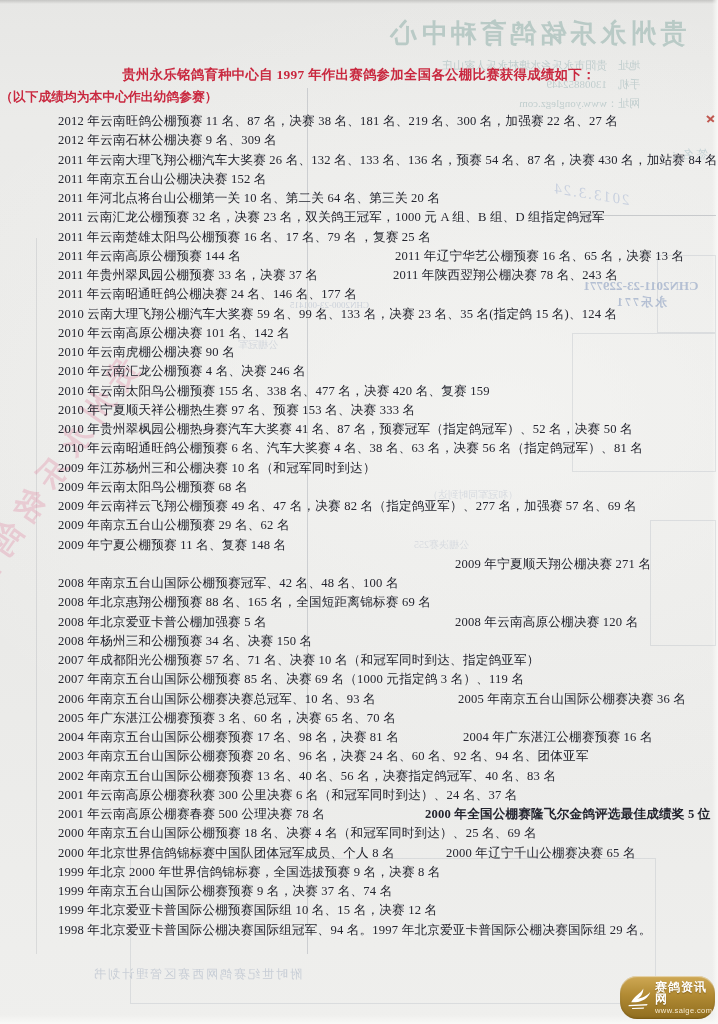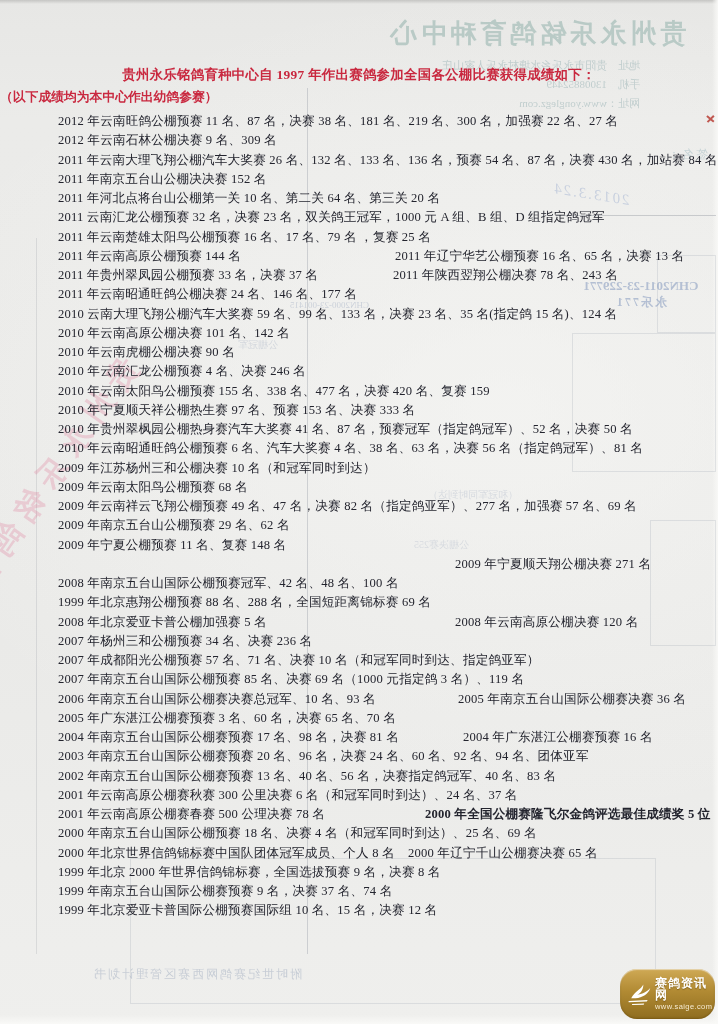--- a/index.html
+++ b/index.html
@@ -61,21 +61,21 @@
   .doc-title-1{position:absolute;top:66px;left:0;right:0;text-align:center;
     font-size:13.4px;font-weight:bold;color:#c9283f;letter-spacing:.3px;}
   .doc-title-2{position:absolute;top:89px;left:0;right:0;text-align:left;
     font-size:12.8px;font-weight:bold;color:#c9283f;}
   .rows{position:absolute;left:58px;top:112px;right:4px;color:#23242e;}
   .row{position:relative;height:19.26px;line-height:19.26px;font-size:12.6px;
     white-space:nowrap;letter-spacing:.2px;}
   .cell-right{position:absolute;top:0;}
 
   
-  .logo{position:absolute;right:3px;bottom:5px;width:95px;height:50px;
+  .logo{position:absolute;right:3px;bottom:5px;width:95px;height:43px;
     border-radius:17px;display:flex;align-items:center;
     background:linear-gradient(180deg,#cfa955 0,#b18a33 45%,#8f6d1f 100%);
     box-shadow:inset 0 1px 1px rgba(255,255,255,.55), inset 0 -1px 2px rgba(90,60,0,.4);}
   .logo-icon{width:30px;height:26px;margin-left:4px;flex:0 0 auto;}
   .logo-text{display:flex;flex-direction:column;line-height:1;margin-left:1px;}
   .logo-name{font-size:12px;font-weight:bold;color:#ffffff;letter-spacing:1px;
     text-shadow:0 1px 1px rgba(90,60,0,.5);font-family:"Liberation Sans","DejaVu Sans",sans-serif;}
   .logo-url{font-size:7.5px;color:#f7ecd2;letter-spacing:.4px;margin-top:2px;
     font-family:"Liberation Sans","DejaVu Sans",sans-serif;}
 </style>
@@ -139,37 +139,38 @@
       <div class="row"><span class="cell-left">2010 年宁夏顺天祥公棚热生赛 97 名、预赛 153 名、决赛 333 名</span></div>
       <div class="row"><span class="cell-left">2010 年贵州翠枫园公棚热身赛汽车大奖赛 41 名、87 名，预赛冠军（指定鸽冠军）、52 名，决赛 50 名</span></div>
       <div class="row"><span class="cell-left">2010 年云南昭通旺鸽公棚预赛 6 名、汽车大奖赛 4 名、38 名、63 名，决赛 56 名（指定鸽冠军）、81 名</span></div>
       <div class="row"><span class="cell-left">2009 年江苏杨州三和公棚决赛 10 名（和冠军同时到达）</span></div>
       <div class="row"><span class="cell-left">2009 年云南太阳鸟公棚预赛 68 名</span></div>
       <div class="row"><span class="cell-left">2009 年云南祥云飞翔公棚预赛 49 名、47 名，决赛 82 名（指定鸽亚军）、277 名，加强赛 57 名、69 名</span></div>
       <div class="row"><span class="cell-left">2009 年南京五台山公棚预赛 29 名、62 名</span></div>
       <div class="row"><span class="cell-left">2009 年宁夏公棚预赛 11 名、复赛 148 名</span></div>
       <div class="row"><span class="cell-right" style="left: 397px;">2009 年宁夏顺天翔公棚决赛 271 名</span></div>
       <div class="row"><span class="cell-left">2008 年南京五台山国际公棚预赛冠军、42 名、48 名、100 名</span></div>
-      <div class="row"><span class="cell-left">1999 年北京惠翔公棚预赛 88 名、288 名，全国短距离锦标赛 69 名</span></div>
+      <div class="row"><span class="cell-left">2008 年北京惠翔公棚预赛 88 名、165 名，全国短距离锦标赛 69 名</span></div>
       <div class="row"><span class="cell-left">2008 年北京爱亚卡普公棚加强赛 5 名</span><span class="cell-right" style="left: 397px;">2008 年云南高原公棚决赛 120 名</span></div>
-      <div class="row"><span class="cell-left">2007 年杨州三和公棚预赛 34 名、决赛 236 名</span></div>
+      <div class="row"><span class="cell-left">2008 年杨州三和公棚预赛 34 名、决赛 150 名</span></div>
       <div class="row"><span class="cell-left">2007 年成都阳光公棚预赛 57 名、71 名、决赛 10 名（和冠军同时到达、指定鸽亚军）</span></div>
       <div class="row"><span class="cell-left">2007 年南京五台山国际公棚预赛 85 名、决赛 69 名（1000 元指定鸽 3 名）、119 名</span></div>
       <div class="row"><span class="cell-left">2006 年南京五台山国际公棚赛决赛总冠军、10 名、93 名</span><span class="cell-right" style="left: 400px;">2005 年南京五台山国际公棚赛决赛 36 名</span></div>
       <div class="row"><span class="cell-left">2005 年广东湛江公棚赛预赛 3 名、60 名，决赛 65 名、70 名</span></div>
       <div class="row"><span class="cell-left">2004 年南京五台山国际公棚赛预赛 17 名、98 名，决赛 81 名</span><span class="cell-right" style="left: 405px;">2004 年广东湛江公棚赛预赛 16 名</span></div>
       <div class="row"><span class="cell-left">2003 年南京五台山国际公棚赛预赛 20 名、96 名，决赛 24 名、60 名、92 名、94 名、团体亚军</span></div>
       <div class="row"><span class="cell-left">2002 年南京五台山国际公棚赛预赛 13 名、40 名、56 名，决赛指定鸽冠军、40 名、83 名</span></div>
       <div class="row"><span class="cell-left">2001 年云南高原公棚赛秋赛 300 公里决赛 6 名（和冠军同时到达）、24 名、37 名</span></div>
       <div class="row"><span class="cell-left">2001 年云南高原公棚赛春赛 500 公理决赛 78 名</span><span class="cell-right" style="left: 367px; font-weight: bold;">2000 年全国公棚赛隆飞尔金鸽评选最佳成绩奖 5 位</span></div>
       <div class="row"><span class="cell-left">2000 年南京五台山国际公棚预赛 18 名、决赛 4 名（和冠军同时到达）、25 名、69 名</span></div>
-      <div class="row"><span class="cell-left">2000 年北京世界信鸽锦标赛中国队团体冠军成员、个人 8 名</span><span class="cell-right" style="left: 350px;">2000 年辽宁千山公棚赛决赛 65 名</span></div>
+      <div class="row"><span class="cell-left">2000 年北京世界信鸽锦标赛中国队团体冠军成员、个人 8 名</span><span class="cell-right" style="left: 388px;">2000 年辽宁千山公棚赛决赛 65 名</span></div>
       <div class="row"><span class="cell-left">1999 年北京 2000 年世界信鸽锦标赛，全国选拔预赛 9 名，决赛 8 名</span></div>
       <div class="row"><span class="cell-left">1999 年南京五台山国际公棚赛预赛 9 名，决赛 37 名、74 名</span></div>
       <div class="row"><span class="cell-left">1999 年北京爱亚卡普国际公棚预赛国际组 10 名、15 名，决赛 12 名</span></div>
+      <div class="row"><span class="cell-left">1998 年北京爱亚卡普国际公棚决赛国际组冠军、94 名。1997 年北京爱亚卡普国际公棚决赛国际组 29 名。</span></div>
     </div>
 
   <div class="logo">
     <svg class="logo-icon" viewBox="0 0 32 30" xmlns="http://www.w3.org/2000/svg">
       <path d="M7 20 C11 12 18 10 21 4 C21 10 18 14 14 16 C19 15 25 13 29 8 C27 15 20 19 12 20 Z" fill="#ffffff"></path>
       <path d="M4 23 L26 22 L25 23.6 L4 24.4 Z" fill="#ffffff"></path>
       <path d="M8 26.5 L22 26 L21.4 27.4 L8 27.8 Z" fill="#ffffff"></path>
     </svg>
     <div class="logo-text">
       <span class="logo-name">赛鸽资讯网</span>

